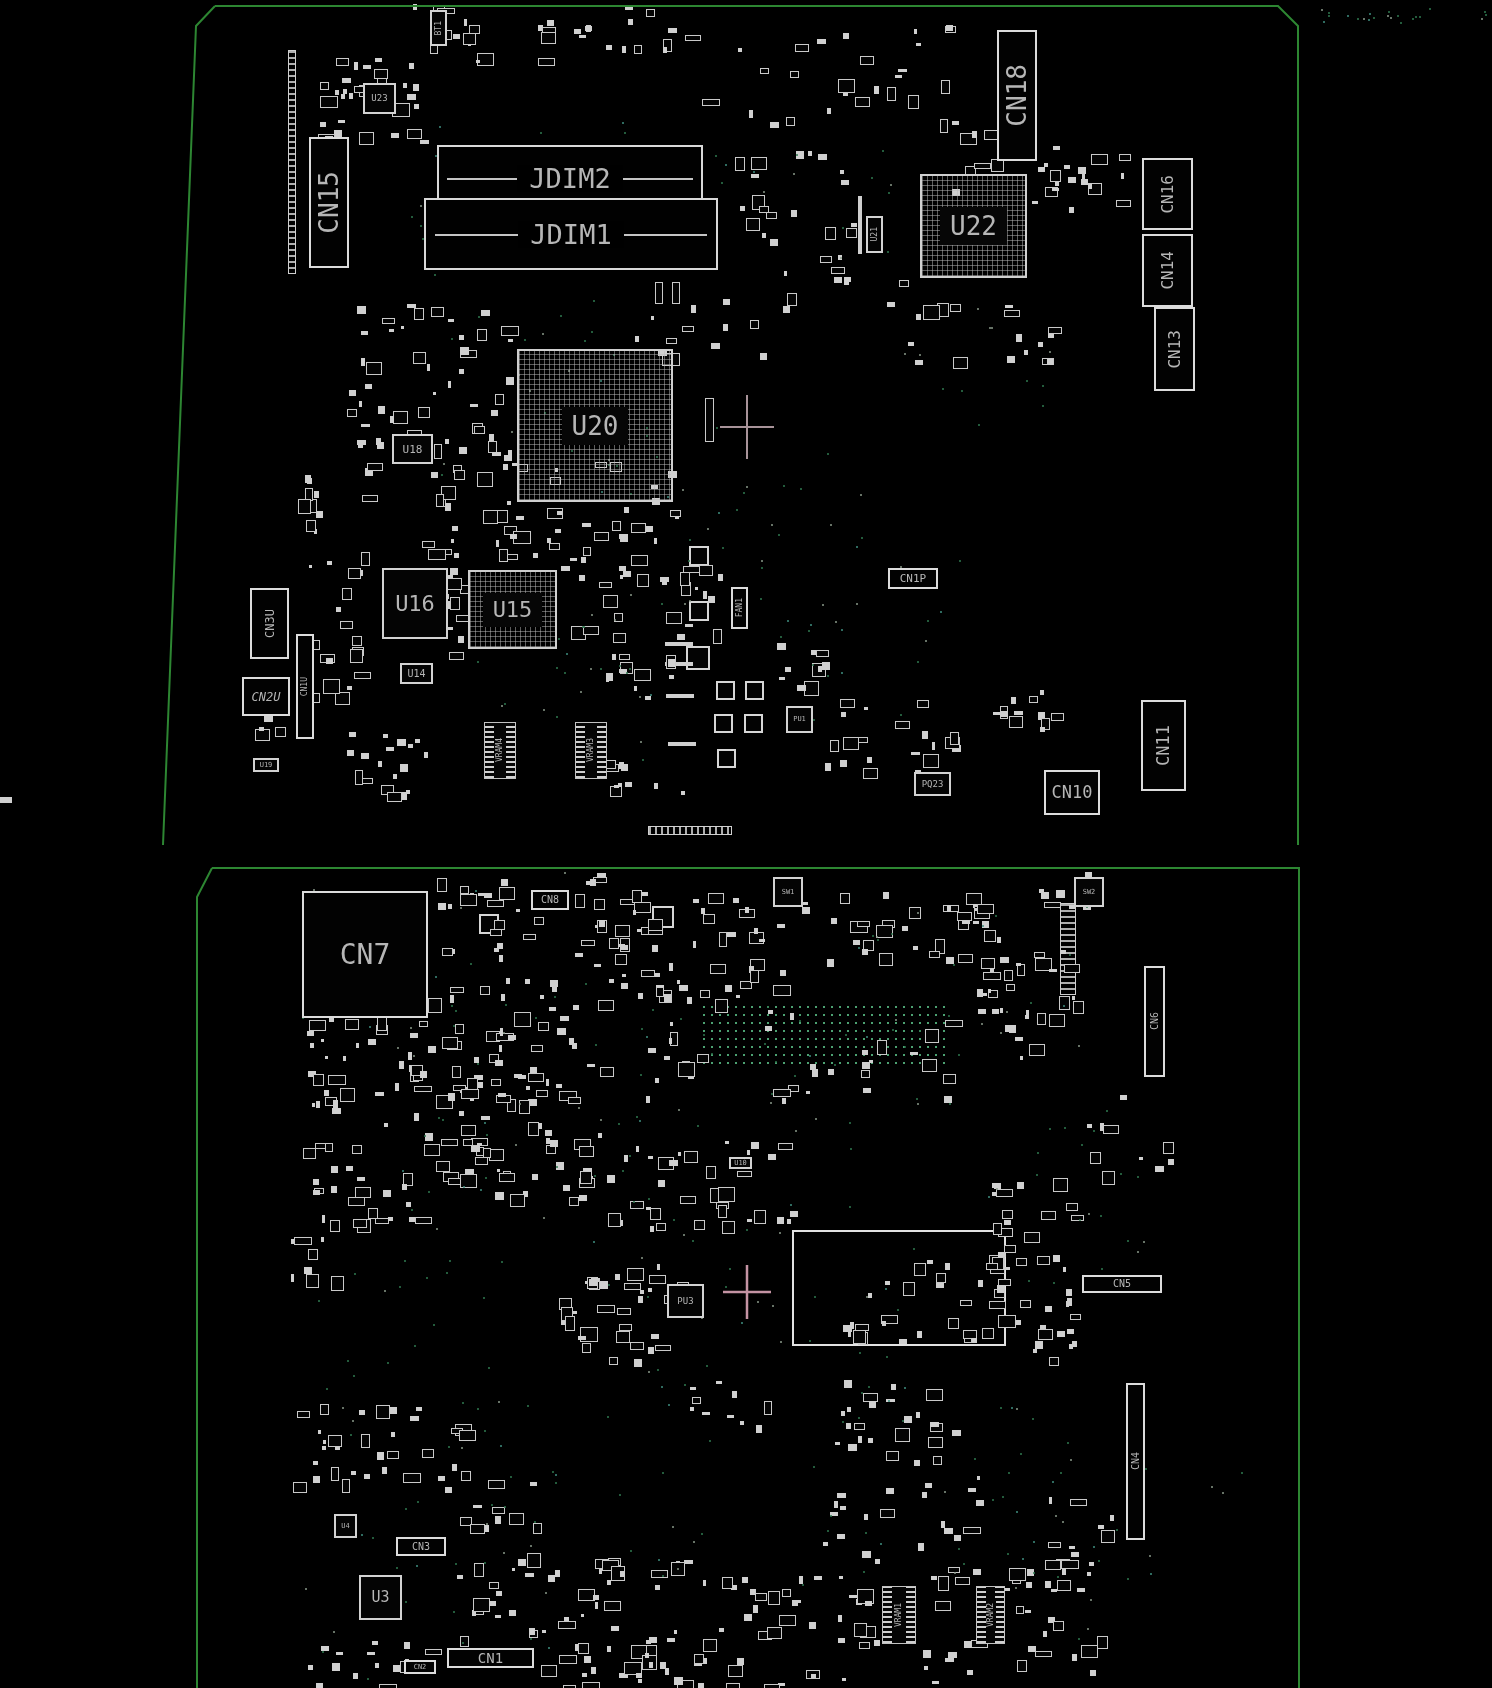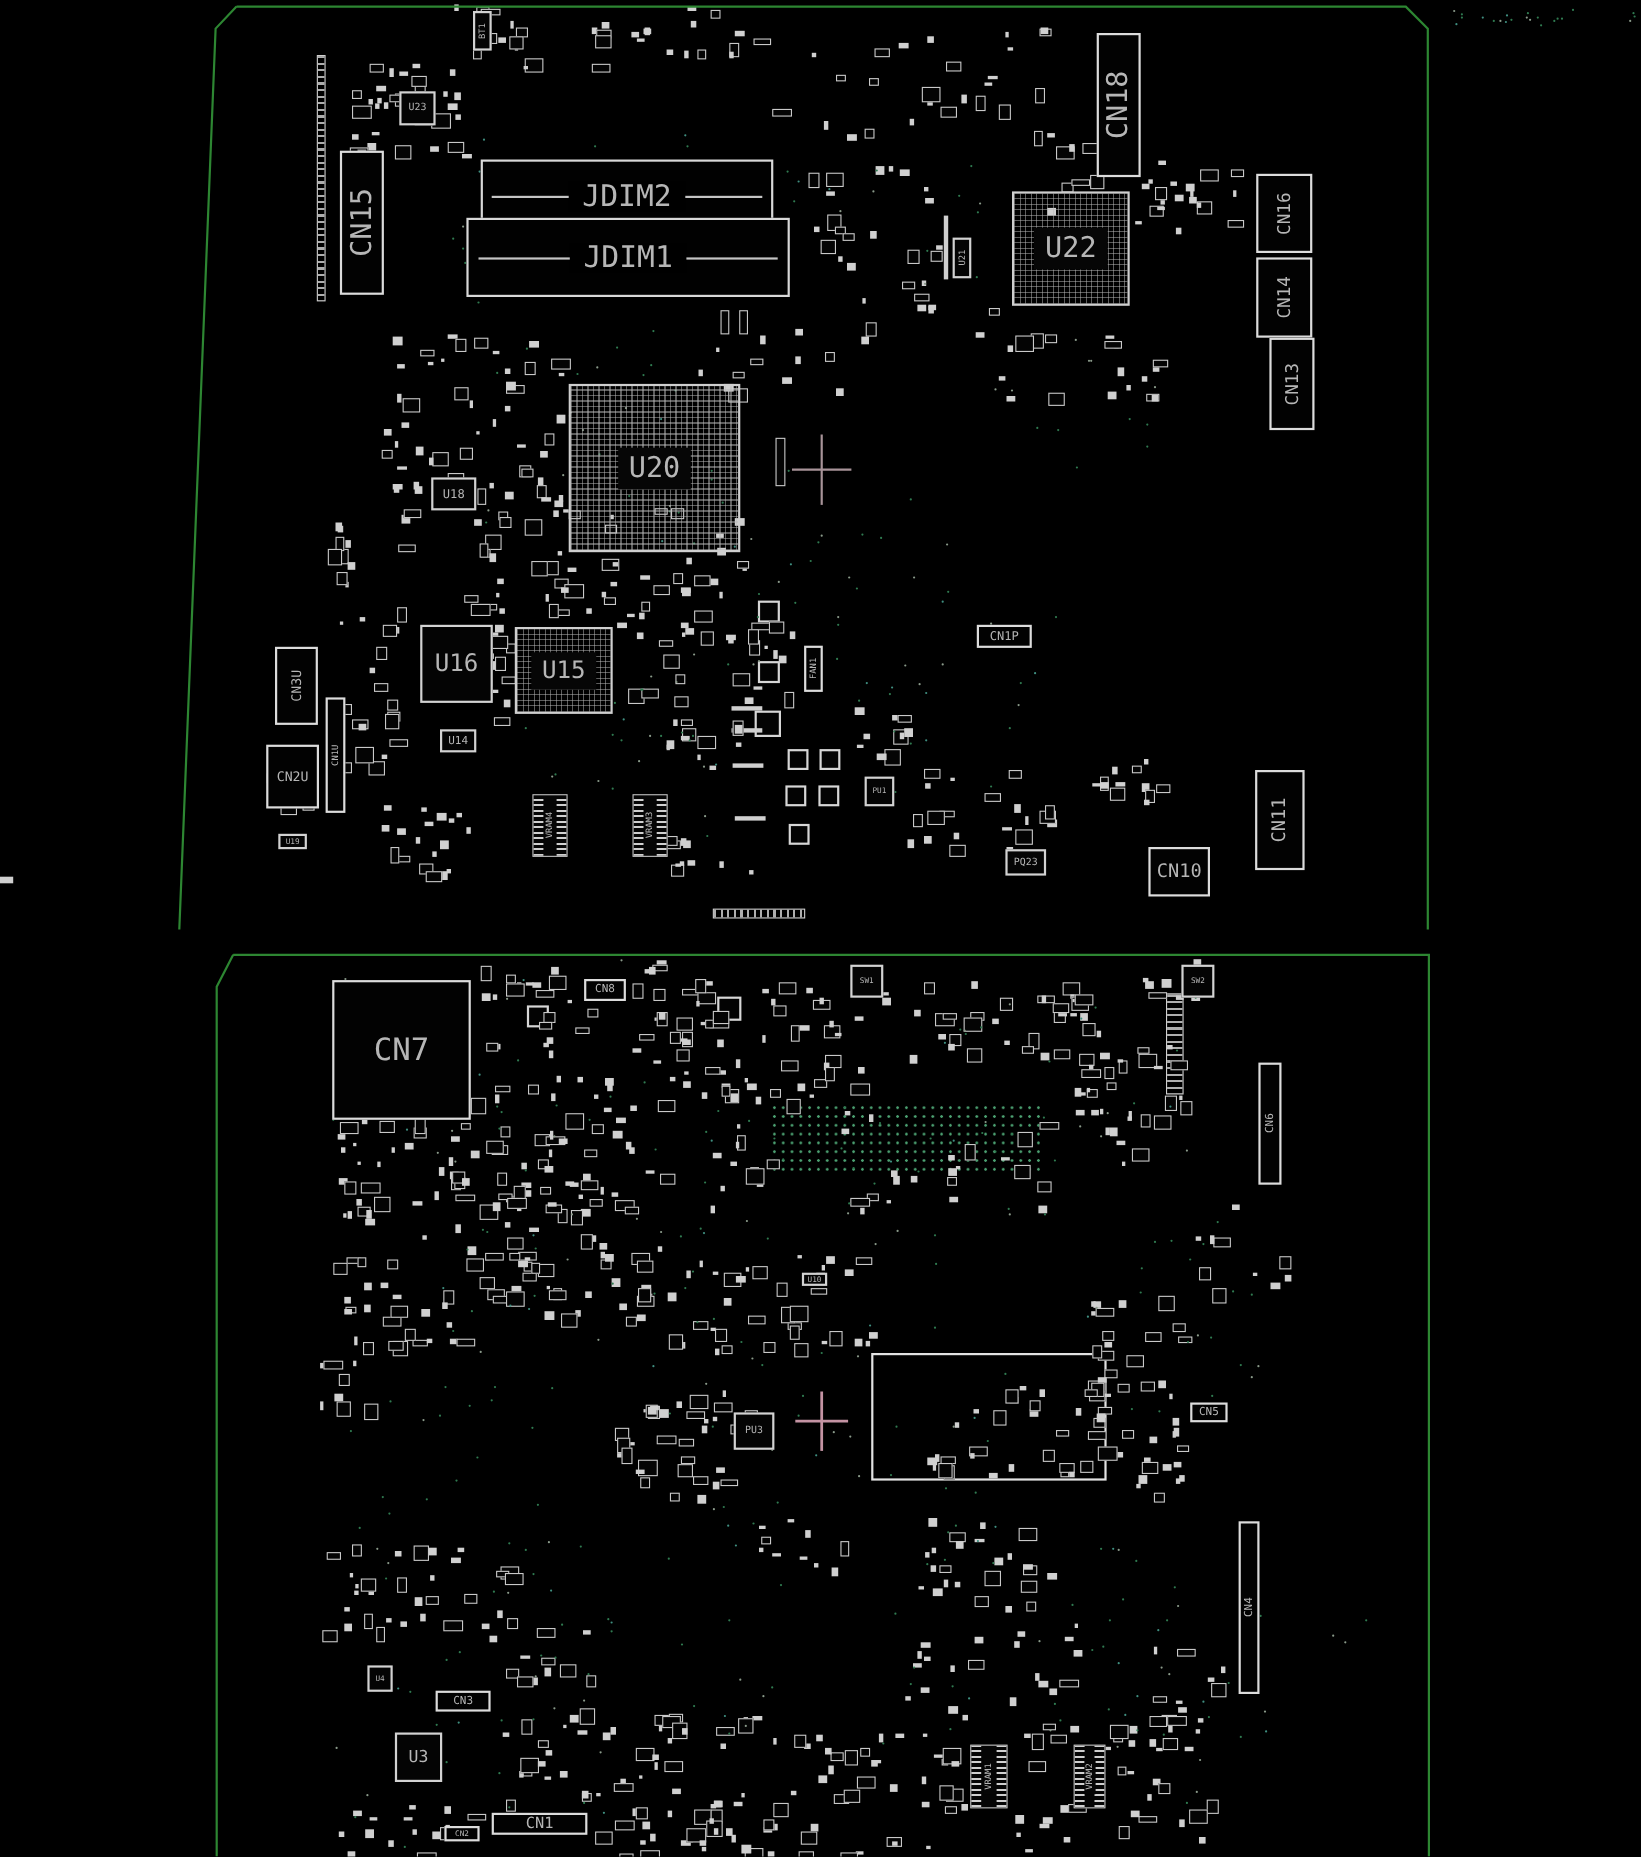--- a/index.html
+++ b/index.html
@@ -83,21 +83,21 @@
       </div>
       <div class="comp t-bga" style="left: 468px; top: 570px; width: 89px; height: 79px;">
         <span class="lbl" style="font-size: 22px;">U15</span>
       </div>
       <div class="comp t-chip" style="left: 400px; top: 663px; width: 33px; height: 21px;">
         <span class="lbl" style="font-size: 10px;">U14</span>
       </div>
       <div class="comp t-conn r" style="left: 250px; top: 588px; width: 39px; height: 71px;">
         <span class="lbl" style="font-size: 12px;">CN3U</span>
       </div>
-      <div class="comp t-conn" style="left: 242px; top: 677px; width: 48px; height: 58px;">
+      <div class="comp t-conn" style="left: 242px; top: 677px; width: 48px; height: 39px; font-style: italic;">
         <span class="lbl" style="font-size: 12px;">CN2U</span>
       </div>
       <div class="comp t-conn r" style="left: 296px; top: 634px; width: 18px; height: 105px;">
         <span class="lbl" style="font-size: 8px;">CN1U</span>
       </div>
       <div class="comp t-chip" style="left: 253px; top: 758px; width: 26px; height: 14px;">
         <span class="lbl" style="font-size: 7px;">U19</span>
       </div>
       <div class="comp t-conn r" style="left: 731px; top: 587px; width: 17px; height: 42px;">
         <span class="lbl" style="font-size: 8px;">FAN1</span>
@@ -137,21 +137,21 @@
       </div>
       <div class="comp t-conn r" style="left: 1144px; top: 966px; width: 21px; height: 111px;">
         <span class="lbl" style="font-size: 10px;">CN6</span>
       </div>
       <div class="comp t-chip" style="left: 729px; top: 1157px; width: 23px; height: 12px;">
         <span class="lbl" style="font-size: 7px;">U10</span>
       </div>
       <div class="comp t-chip" style="left: 667px; top: 1284px; width: 37px; height: 34px;">
         <span class="lbl" style="font-size: 9px;">PU3</span>
       </div>
-      <div class="comp t-conn" style="left: 1082px; top: 1275px; width: 34px; height: 18px;">
+      <div class="comp t-conn" style="left: 1082px; top: 1275px; width: 80px; height: 18px;">
         <span class="lbl" style="font-size: 10px;">CN5</span>
       </div>
       <div class="comp t-conn r" style="left: 1126px; top: 1383px; width: 19px; height: 157px;">
         <span class="lbl" style="font-size: 10px;">CN4</span>
       </div>
       <div class="comp t-conn" style="left: 396px; top: 1537px; width: 50px; height: 19px;">
         <span class="lbl" style="font-size: 10px;">CN3</span>
       </div>
       <div class="comp t-chip" style="left: 334px; top: 1514px; width: 23px; height: 24px;">
         <span class="lbl" style="font-size: 7px;">U4</span>

